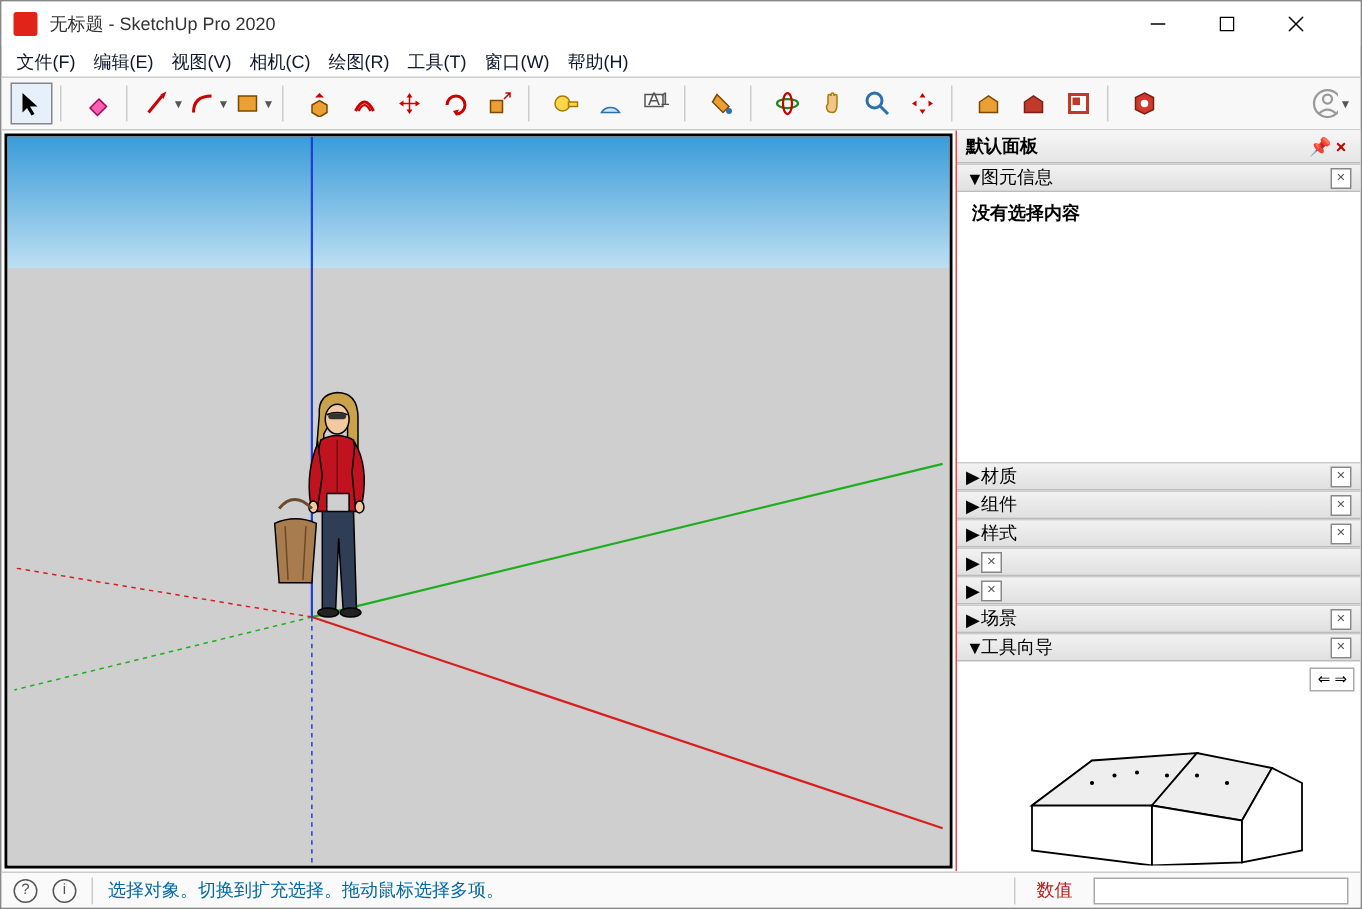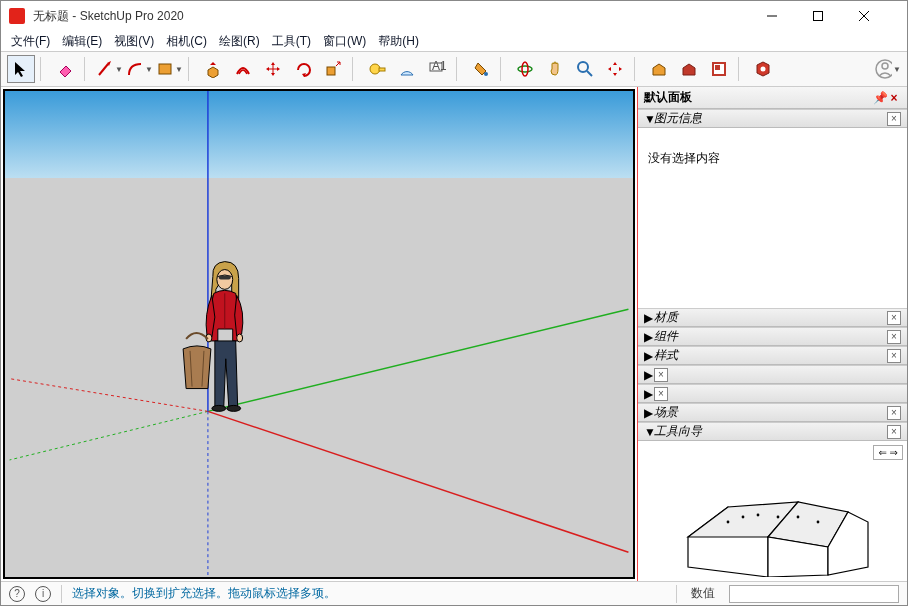--- a/index.html
+++ b/index.html
@@ -30,34 +30,34 @@
 .viewport svg.scene { position: absolute; inset: 0; width: 100%; height: 100%; }
 
 
 .sidepanel { width: 270px; display: flex; flex-direction: column; border-left: 1px solid #ef4444; background: #fff; }
 .panel-title { height: 22px; background: linear-gradient(#f6f6f6,#e6e6e6); border-bottom: 1px solid #bbb; display: flex; align-items: center; padding: 0 6px; font-weight: bold; }
 .panel-title .spacer { flex: 1; }
 .pin { width: 14px; text-align: center; color: #555; }
 .closex { width: 14px; text-align: center; color: #b00; font-weight: bold; }
 .acc-head { height: 19px; background: linear-gradient(#f2f2f2,#e0e0e0); border-top: 1px solid #ccc; border-bottom: 1px solid #bbb; display: flex; align-items: center; padding: 0 6px; }
 .acc-head .tri { width: 10px; display: inline-block; }
-.acc-head .lbl { flex: 1; font-style: italic; }
+.acc-head .lbl { flex: 1; }
 .acc-head .xbox { width: 14px; height: 14px; border: 1px solid #888; display: flex; align-items: center; justify-content: center; font-size: 10px; line-height: 1; color: #555; background: #fff; }
-.acc-body { padding: 22px 10px; font-weight: normal; }
+.acc-body { padding: 6px 10px; font-weight: bold; }
 .acc-flex { flex: 1; }
 .instructor { padding: 4px; display: flex; flex-direction: column; }
 .instructor .headrow { display: flex; }
 .instructor .houses { flex: 1; display: flex; align-items: flex-end; justify-content: center; }
 
 
 .statusbar { height: 24px; border-top: 1px solid #ccc; display: flex; align-items: center; padding: 0 8px; gap: 10px; background: #fafafa; }
 .statusbar .circ { width: 16px; height: 16px; border: 1.5px solid #555; border-radius: 50%; display: flex; align-items: center; justify-content: center; font-size: 10px; color: #555; }
 .statusbar .msg { flex: 1; color: #0369a1; }
 .statusbar .divider { width: 1px; height: 18px; background: #ccc; }
-.statusbar .vlabel { color: #404040; padding: 0 4px; }
+.statusbar .vlabel { color: #b91c1c; padding: 0 4px; }
 .statusbar .vbox { width: 170px; height: 18px; border: 1px solid #aaa; background: #fff; }
 
 svg { display: block; }
 </style>
 </head>
 <body>
 
 <div class="titlebar">
   <div class="appicon"></div>
   <div class="title">无标题 - SketchUp Pro 2020</div>

